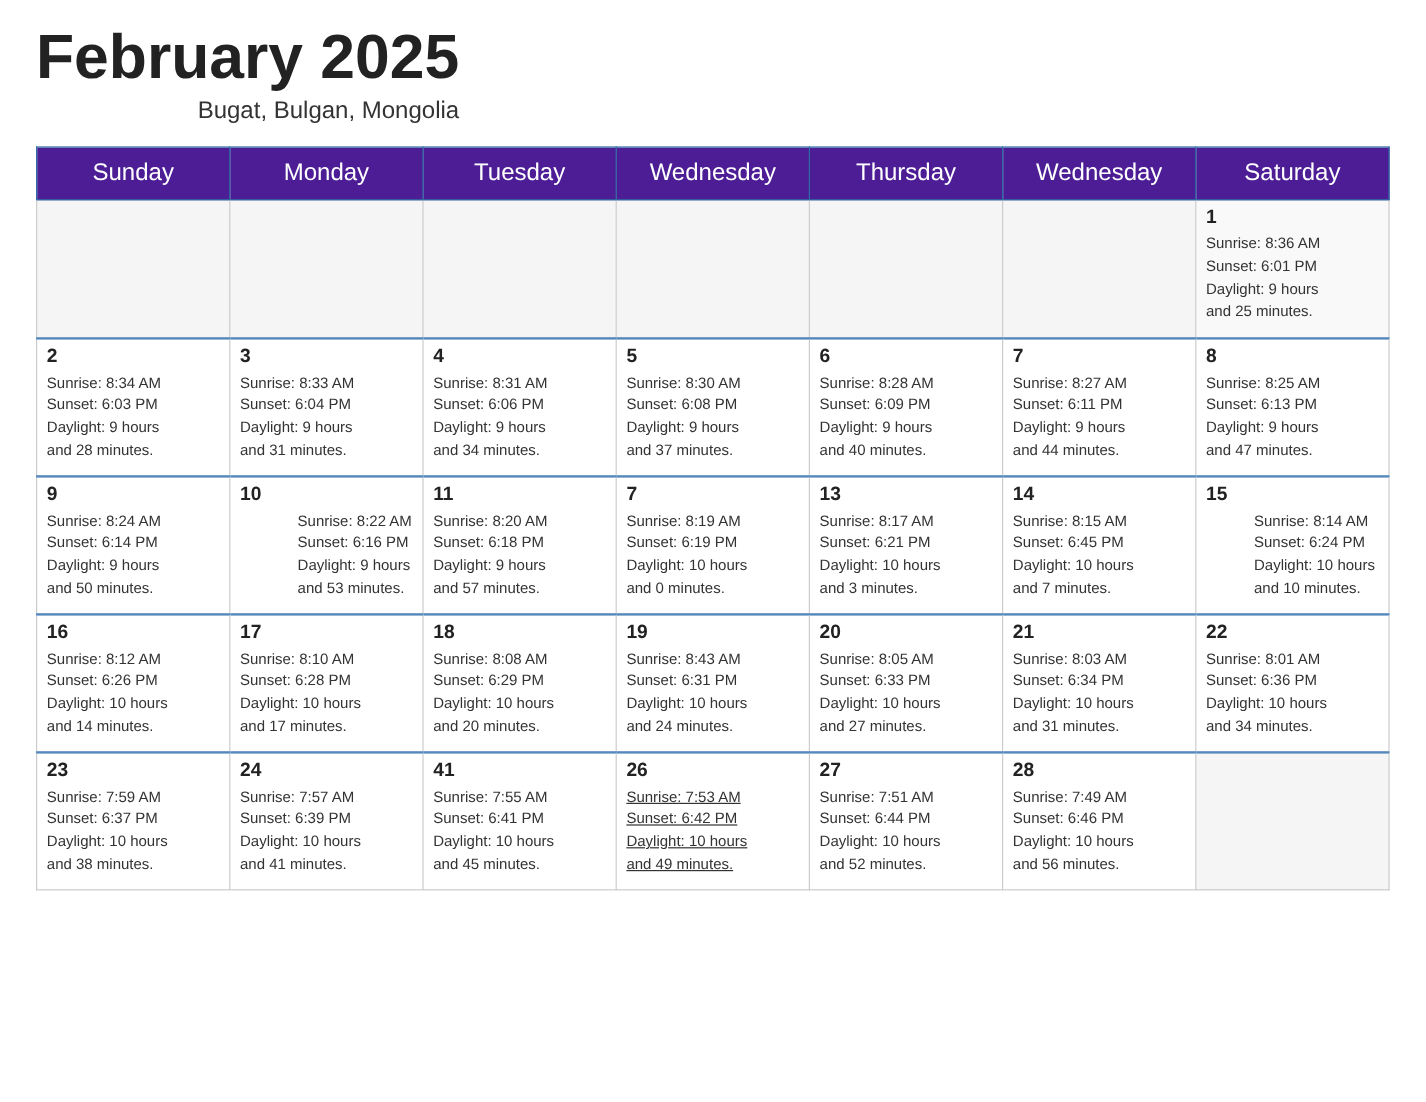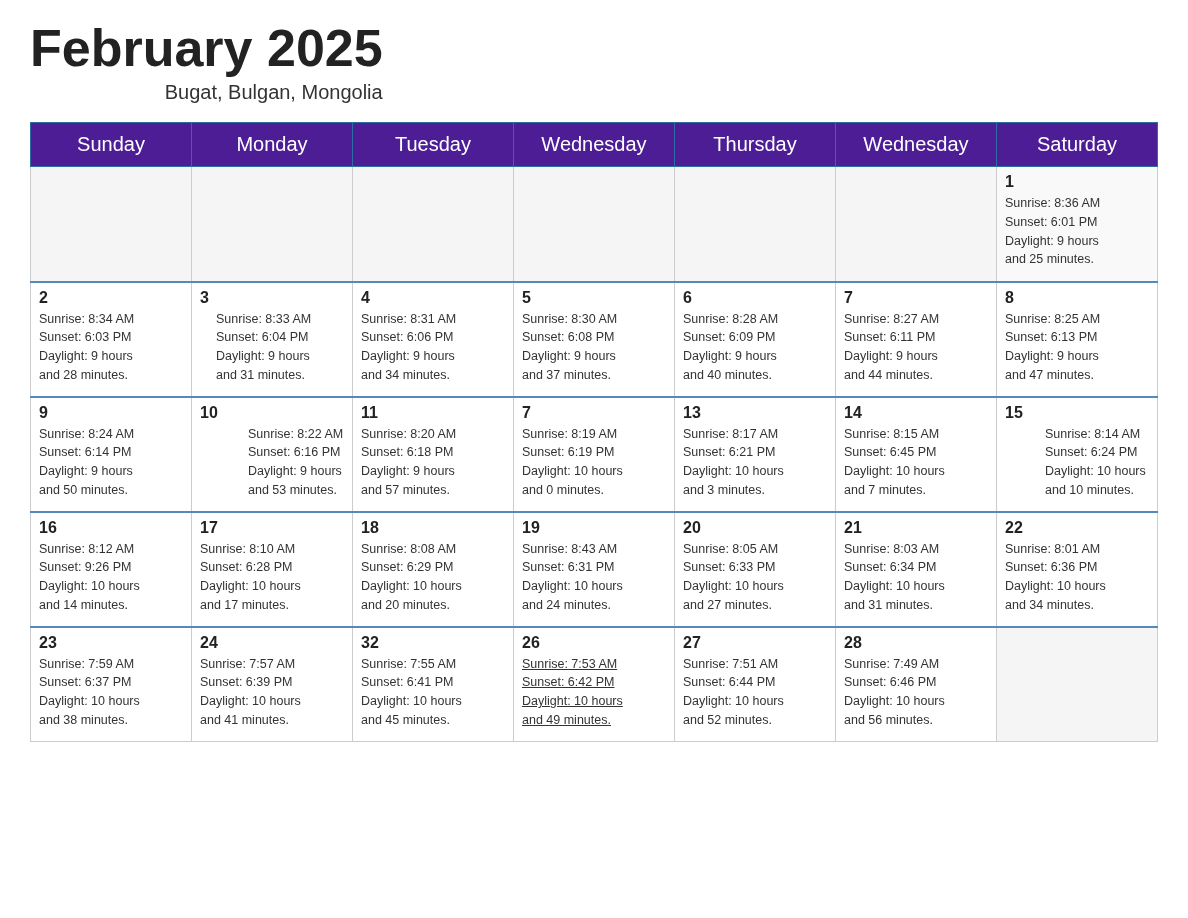--- a/index.html
+++ b/index.html
@@ -150,21 +150,21 @@
       <tr>
         <td>
           <span class="day-number">2</span>
           <div class="day-info" style="white-space: pre-line;">Sunrise: 8:34 AM
 Sunset: 6:03 PM
 Daylight: 9 hours
 and 28 minutes.</div>
         </td>
         <td>
           <span class="day-number">3</span>
-          <div class="day-info" style="white-space: pre-line; margin-left: 16px;">Sunrise: 8:33 AM
+          <div class="day-info" style="white-space: pre-line;">Sunrise: 8:33 AM
 Sunset: 6:04 PM
 Daylight: 9 hours
 and 31 minutes.</div>
         </td>
         <td>
           <span class="day-number">4</span>
           <div class="day-info" style="white-space: pre-line;">Sunrise: 8:31 AM
 Sunset: 6:06 PM
 Daylight: 9 hours
 and 34 minutes.</div>
@@ -246,21 +246,21 @@
           <div class="day-info" style="white-space: pre-line; margin-left: 40px;">Sunrise: 8:14 AM
 Sunset: 6:24 PM
 Daylight: 10 hours
 and 10 minutes.</div>
         </td>
       </tr>
       <tr>
         <td>
           <span class="day-number">16</span>
           <div class="day-info" style="white-space: pre-line;">Sunrise: 8:12 AM
-Sunset: 9:26 PM
+Sunset: 6:26 PM
 Daylight: 10 hours
 and 14 minutes.</div>
         </td>
         <td>
           <span class="day-number">17</span>
           <div class="day-info" style="white-space: pre-line;">Sunrise: 8:10 AM
 Sunset: 6:28 PM
 Daylight: 10 hours
 and 17 minutes.</div>
         </td>
@@ -309,21 +309,21 @@
 and 38 minutes.</div>
         </td>
         <td>
           <span class="day-number">24</span>
           <div class="day-info" style="white-space: pre-line;">Sunrise: 7:57 AM
 Sunset: 6:39 PM
 Daylight: 10 hours
 and 41 minutes.</div>
         </td>
         <td>
-          <span class="day-number">32</span>
+          <span class="day-number">41</span>
           <div class="day-info" style="white-space: pre-line;">Sunrise: 7:55 AM
 Sunset: 6:41 PM
 Daylight: 10 hours
 and 45 minutes.</div>
         </td>
         <td>
           <span class="day-number">26</span>
           <div class="day-info" style="white-space: pre-line; text-decoration: underline;">Sunrise: 7:53 AM
 Sunset: 6:42 PM
 Daylight: 10 hours

